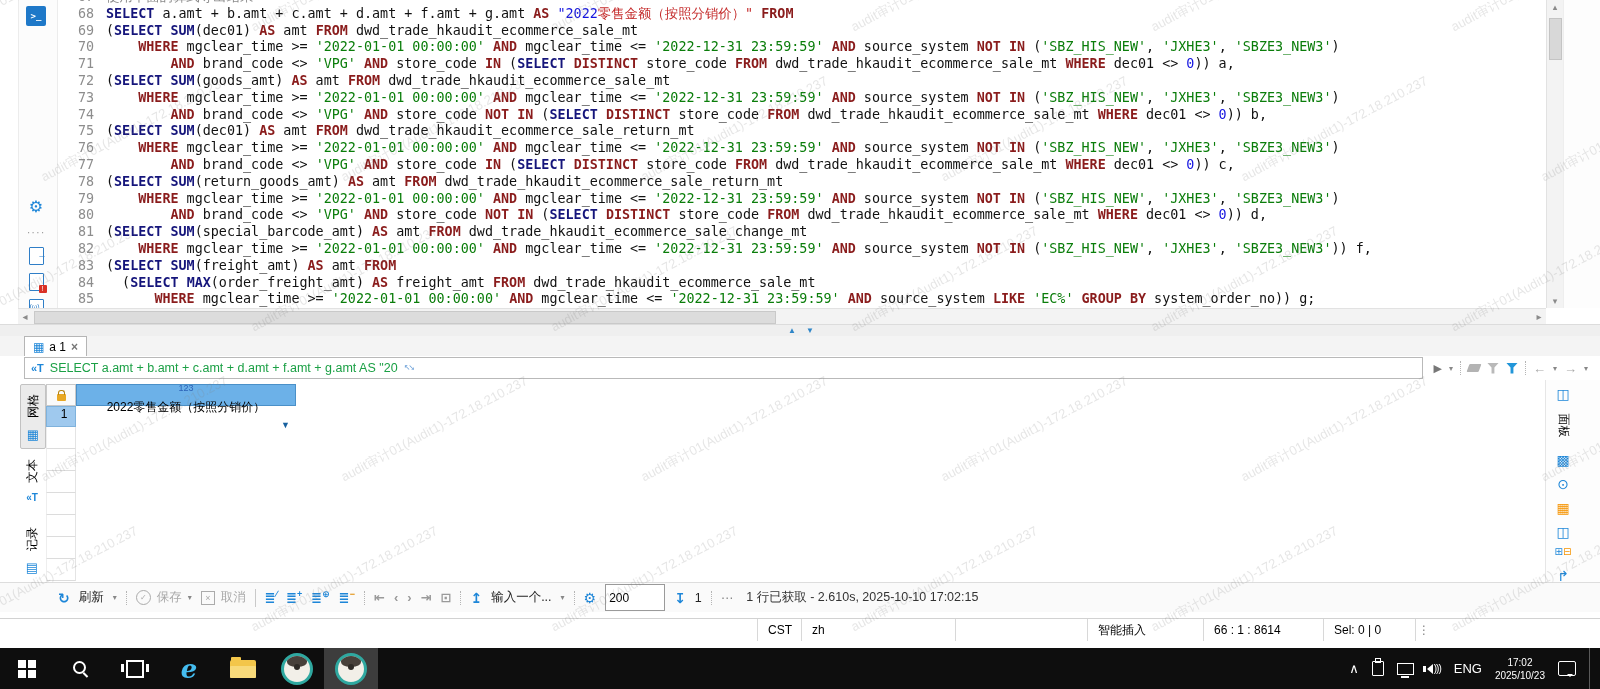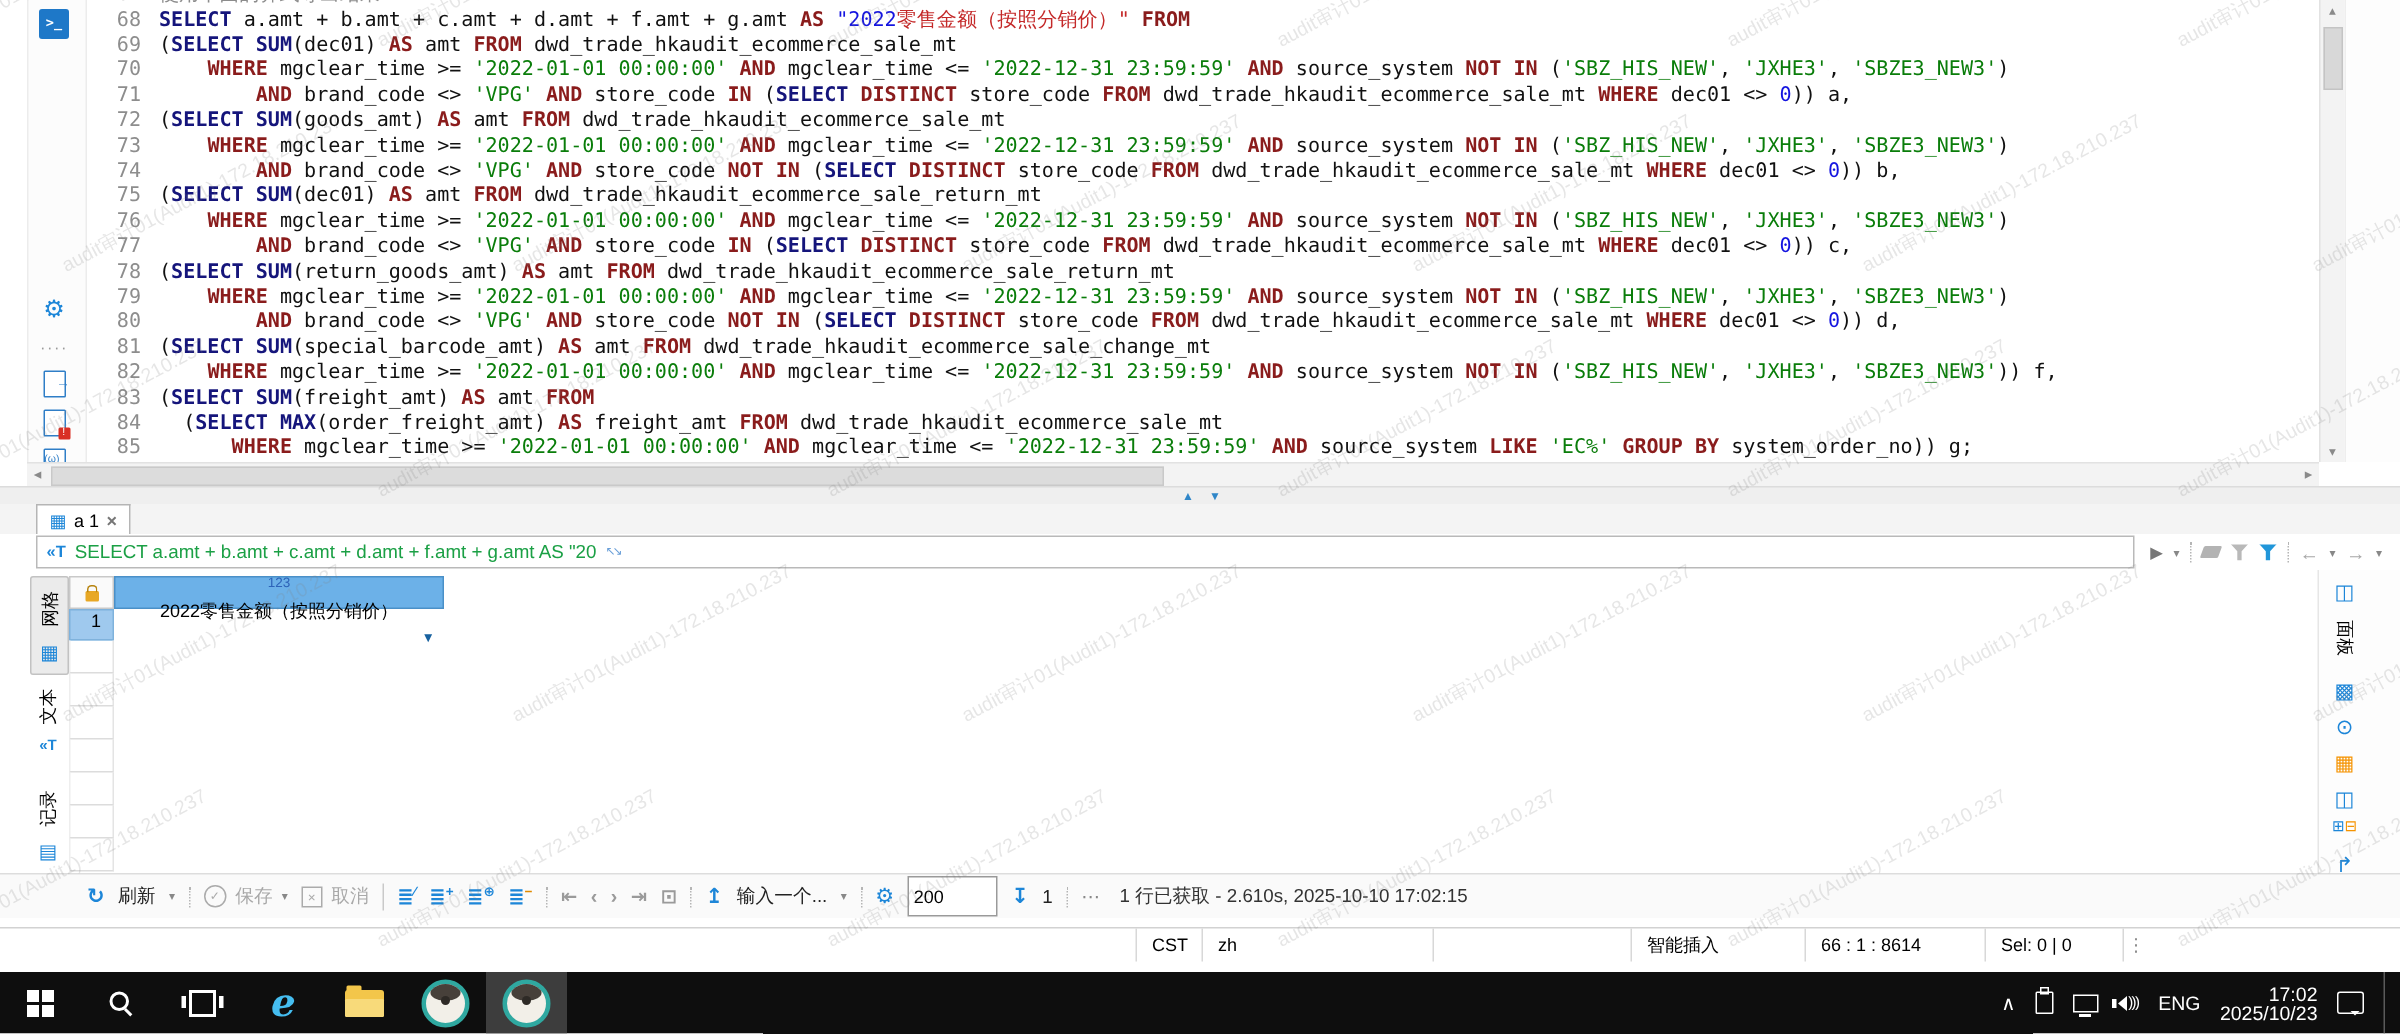--- a/index.html
+++ b/index.html
@@ -146,21 +146,21 @@
   #tray{margin-left:auto;display:flex;align-items:center;gap:13px;color:#fff;padding-right:6px;}
   .tray-ico{color:#fff;font-size:13px;}
   .usb-ico{width:10px;height:13px;border:1.5px solid #fff;border-radius:1px;position:relative;}
   .usb-ico::after{content:'';position:absolute;left:2px;top:-4px;width:4px;height:3px;border:1px solid #fff;}
   .net-ico{width:15px;height:10px;border:1.5px solid #fff;position:relative;}
   .net-ico::after{content:'';position:absolute;left:3px;bottom:-4px;width:8px;height:2px;background:#fff;}
   .spk{display:flex;align-items:center;}
   .spk-body{width:0;height:0;border:5px solid transparent;border-right:6px solid #fff;border-left:none;}
   .spk-body::before{content:'';display:block;width:3px;height:6px;background:#fff;margin-left:-4px;margin-top:-3px;}
   .spk-waves{font-size:10px;letter-spacing:-1px;margin-left:1px;}
-  #clock{display:flex;flex-direction:column;align-items:flex-end;font-size:13px;line-height:13px;}
+  #clock{display:flex;flex-direction:column;align-items:center;font-size:10px;line-height:13px;}
   .notif{width:16px;height:13px;border:1.5px solid #fff;border-radius:2px;position:relative;}
   .notif::after{content:'';position:absolute;right:2px;bottom:-5px;border:3px solid transparent;border-top-color:#fff;}
   .show-desktop{width:4px;height:41px;border-left:1px solid #5a5a5a;}
 </style>
 </head>
 <body>
 
 <div id="editor">
   <div id="ed-strip">
     <span class="strip-ico" id="ico-console">&gt;_</span>

